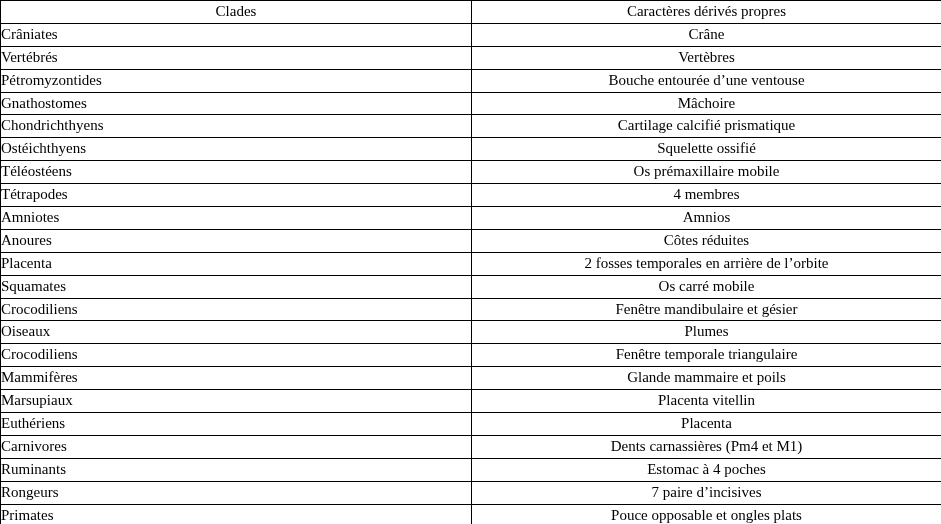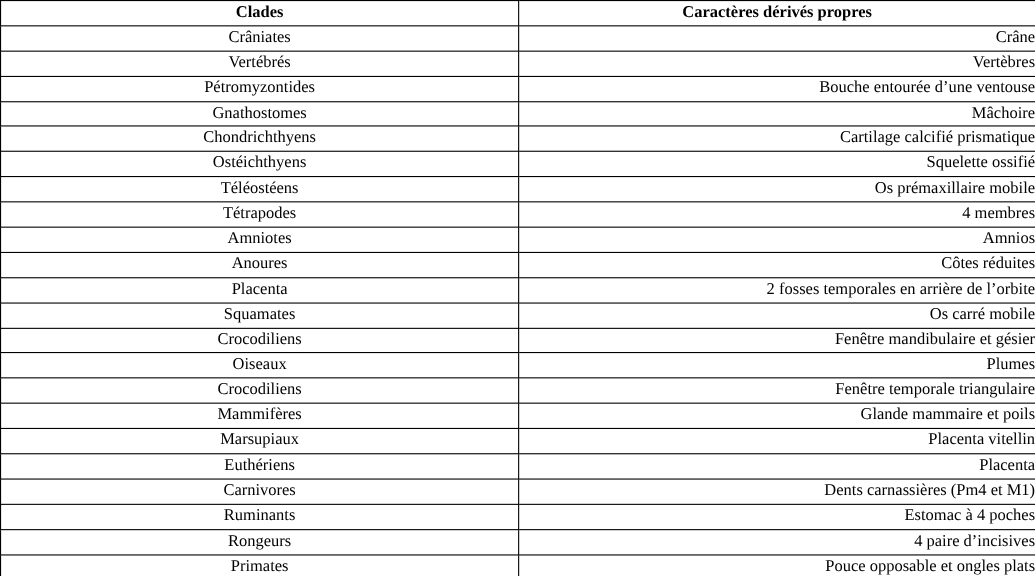--- a/index.html
+++ b/index.html
@@ -29,31 +29,30 @@
     border: 1px solid #000000;
     font-size: 15px;
     line-height: 1.0;
     height: 20.9px;
     padding: 0px 0px 1px 0px;
     vertical-align: middle;
     overflow: hidden;
     white-space: nowrap;
   }
   table.clades-table th {
-    font-weight: bold;
+    font-weight: normal;
     text-align: center;
   }
   col.col-clade { width: 471px; }
   col.col-trait { width: 470px; }
 
   td.clade-cell {
-    text-align: center;
   }
   td.trait-cell {
-    text-align: right;
+    text-align: center;
     padding-left: 8px;
     margin-left: 28px;
   }
 </style>
 </head>
 <body>
 
 <div class="table-wrap">
   <table class="clades-table">
     <colgroup>
@@ -142,21 +141,21 @@
         <tr>
           <td class="clade-cell">Carnivores</td>
           <td class="trait-cell">Dents carnassières (Pm4 et M1)</td>
         </tr>
         <tr>
           <td class="clade-cell">Ruminants</td>
           <td class="trait-cell">Estomac à 4 poches</td>
         </tr>
         <tr>
           <td class="clade-cell">Rongeurs</td>
-          <td class="trait-cell">4 paire d’incisives</td>
+          <td class="trait-cell">7 paire d’incisives</td>
         </tr>
         <tr>
           <td class="clade-cell">Primates</td>
           <td class="trait-cell">Pouce opposable et ongles plats</td>
         </tr>
       </tbody>
   </table>
 </div>
 
 </body></html>

